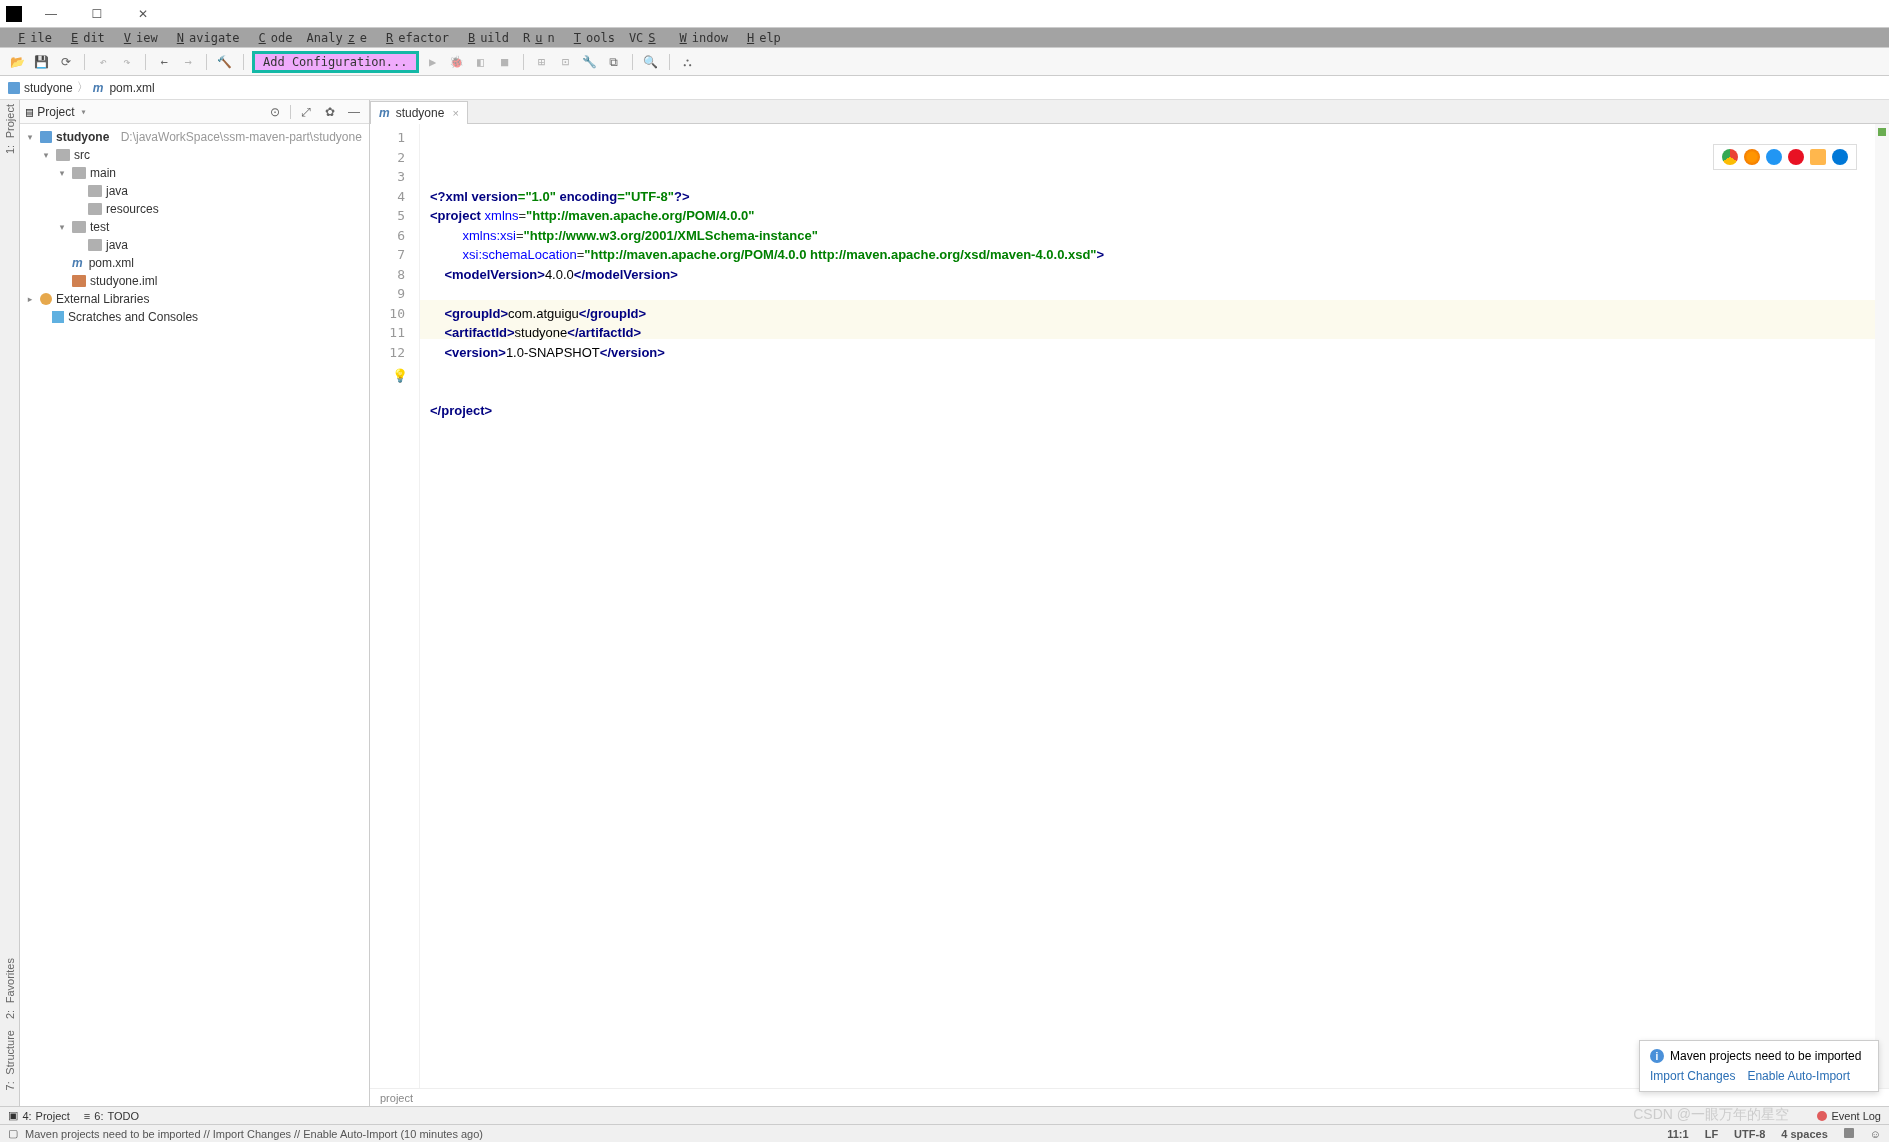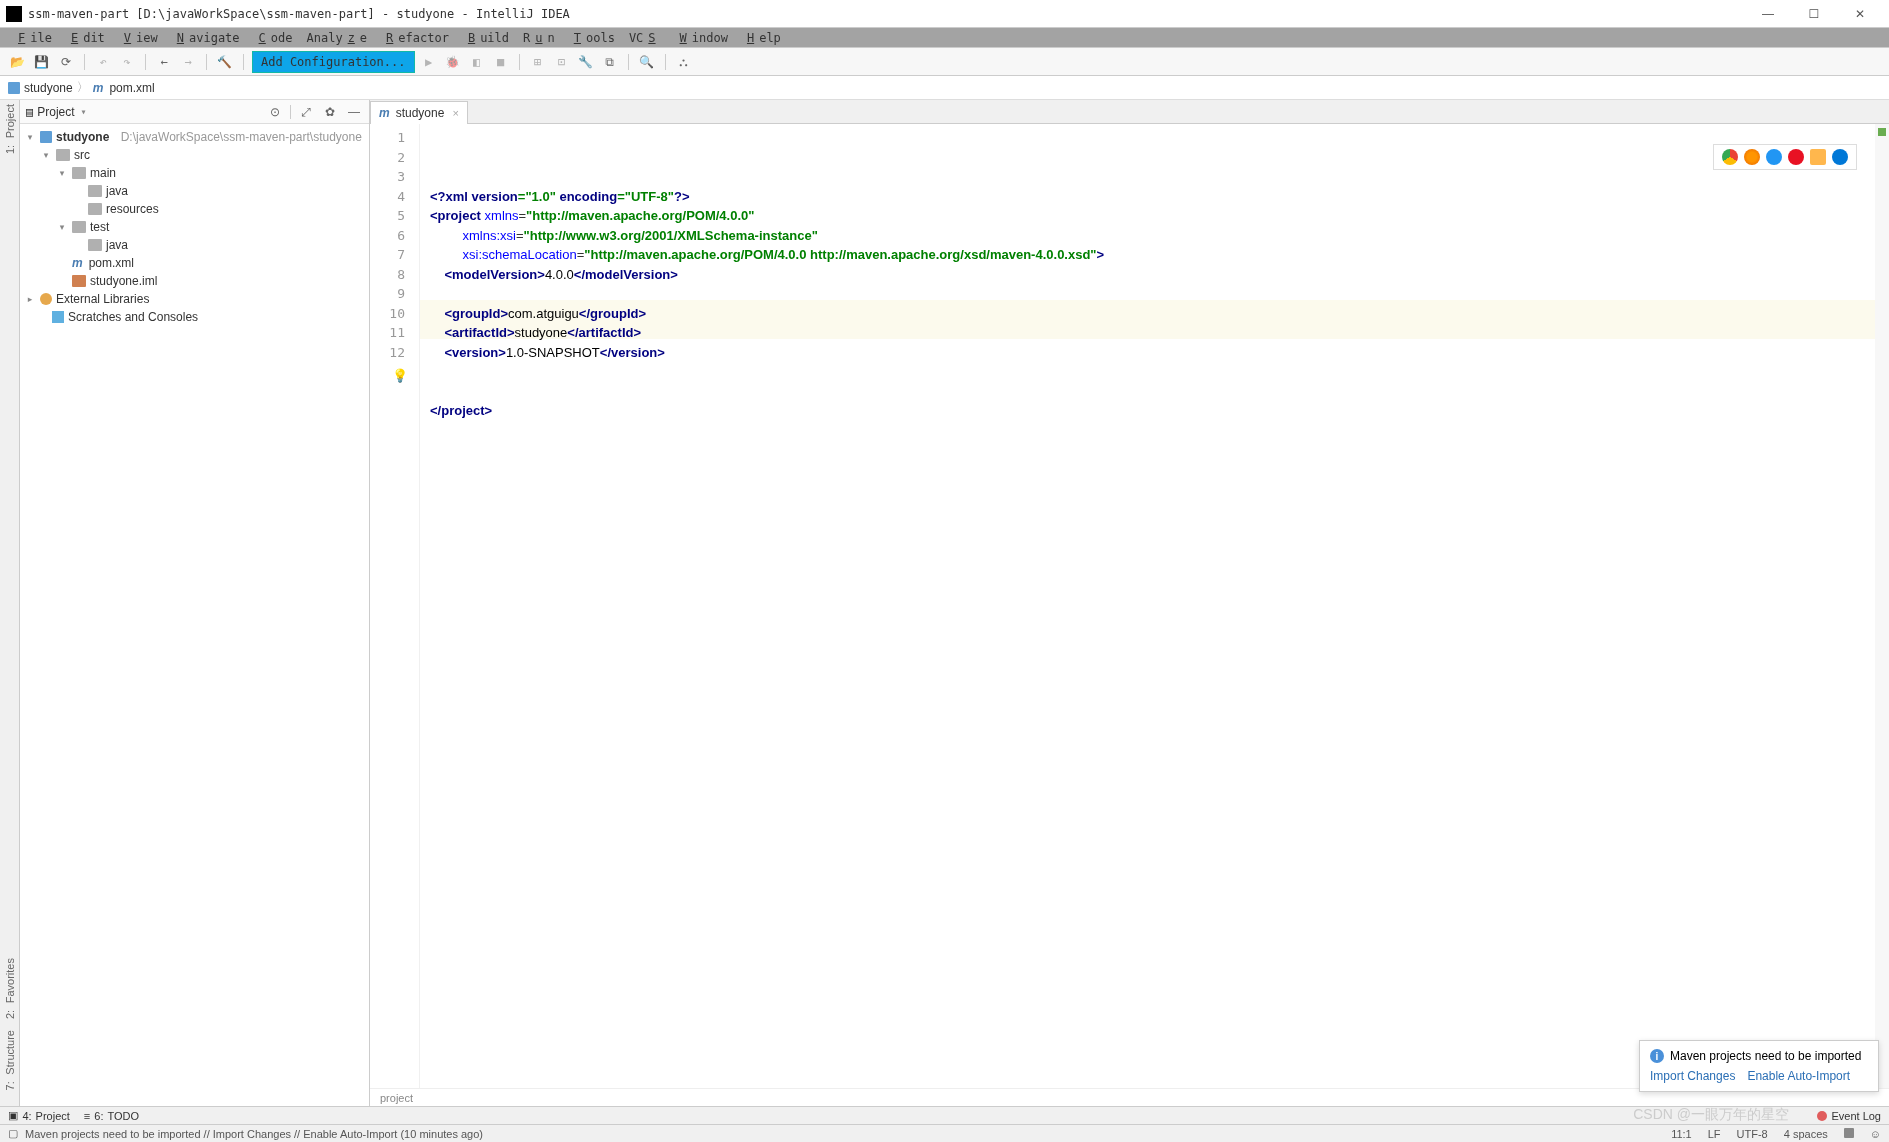--- a/index.html
+++ b/index.html
@@ -13,21 +13,21 @@
 
 
 .menubar { height:20px; background:#a3a3a3; display:flex; align-items:center; border-bottom:1px solid #ccc; padding:0 8px; gap:4px; }
 .menubar span { font-family:Consolas,monospace; font-size:12px; padding:0 5px; }
 .menubar span .u { text-decoration:underline; }
 
 
 .toolbar { height:28px; background:#f7f7f7; display:flex; align-items:center; border-bottom:1px solid #ccc; padding:0 8px; gap:4px; }
 .toolbar .tbtn { width:20px; height:20px; display:flex; align-items:center; justify-content:center; color:#666; font-family:Consolas,monospace; }
 .toolbar .sep { width:1px; height:16px; background:#ccc; margin:0 4px; }
-.toolbar .config { padding:0 8px; height:22px; border:1px solid #14b8a6; background:#0ea5e9; font-family:Consolas,monospace; font-size:12px; display:flex; align-items:center; min-width:110px; }
+.toolbar .config { padding:0 8px; height:22px; border:3px solid #14b8a6; background:#f0abfc; font-family:Consolas,monospace; font-size:12px; display:flex; align-items:center; min-width:110px; }
 .toolbar .disabled { opacity:0.45; }
 
 
 .navbar { height:24px; background:#fff; display:flex; align-items:center; border-bottom:1px solid #ddd; padding:0 8px; gap:4px; font-family:Consolas,monospace; }
 .navbar .crumb { display:flex; align-items:center; gap:4px; }
 .navbar .sep { color:#999; }
 .micon { color:#4a7db2; font-style:italic; font-weight:bold; margin-right:2px; }
 
 
 .bodysplit { display:flex; height:calc(1142px - 28px - 20px - 28px - 24px - 18px - 18px); }
@@ -91,30 +91,29 @@
 
 .bottomtabs { height:18px; background:#f0f0f0; border-top:1px solid #ccc; display:flex; align-items:center; padding:0 8px; gap:14px; font-family:Consolas,monospace; font-size:11px; }
 .bottomtabs .bt { display:flex; gap:4px; align-items:center; }
 .bottomtabs .spacer { flex:1; }
 .eventlog { display:flex; align-items:center; gap:4px; }
 .eventlog .dot { width:10px; height:10px; border-radius:50%; background:#e05c5c; }
 
 
 .statusbar { height:18px; background:#f0f0f0; border-top:1px solid #ccc; display:flex; align-items:center; padding:0 8px; font-family:Consolas,monospace; font-size:11px; color:#555; }
 .statusbar .spacer { flex:1; }
-.statusbar .cell { margin-left:16px; }
+.statusbar .cell { margin-left:16px;font-weight:bold; }
 .lock { width:10px; height:10px; background:#888; display:inline-block; border-radius:1px; }
 .watermark { position:absolute; bottom:18px; right:100px; color:#ccc; font-size:14px; font-family:sans-serif; pointer-events:none;margin-left:20px; }
 </style>
 </head>
 <body>
 
 <div class="titlebar">
   <div class="logo"></div>
-  <div class="title">ssm-maven-part [D:\javaWorkSpace\ssm-maven-part] - studyone - IntelliJ IDEA</div>
   <div class="winbtn">—</div>
   <div class="winbtn">☐</div>
   <div class="winbtn">✕</div>
 </div>
 
 <div class="menubar">
   <span><span class="u">F</span>ile</span>
   <span><span class="u">E</span>dit</span>
   <span><span class="u">V</span>iew</span>
   <span><span class="u">N</span>avigate</span>

